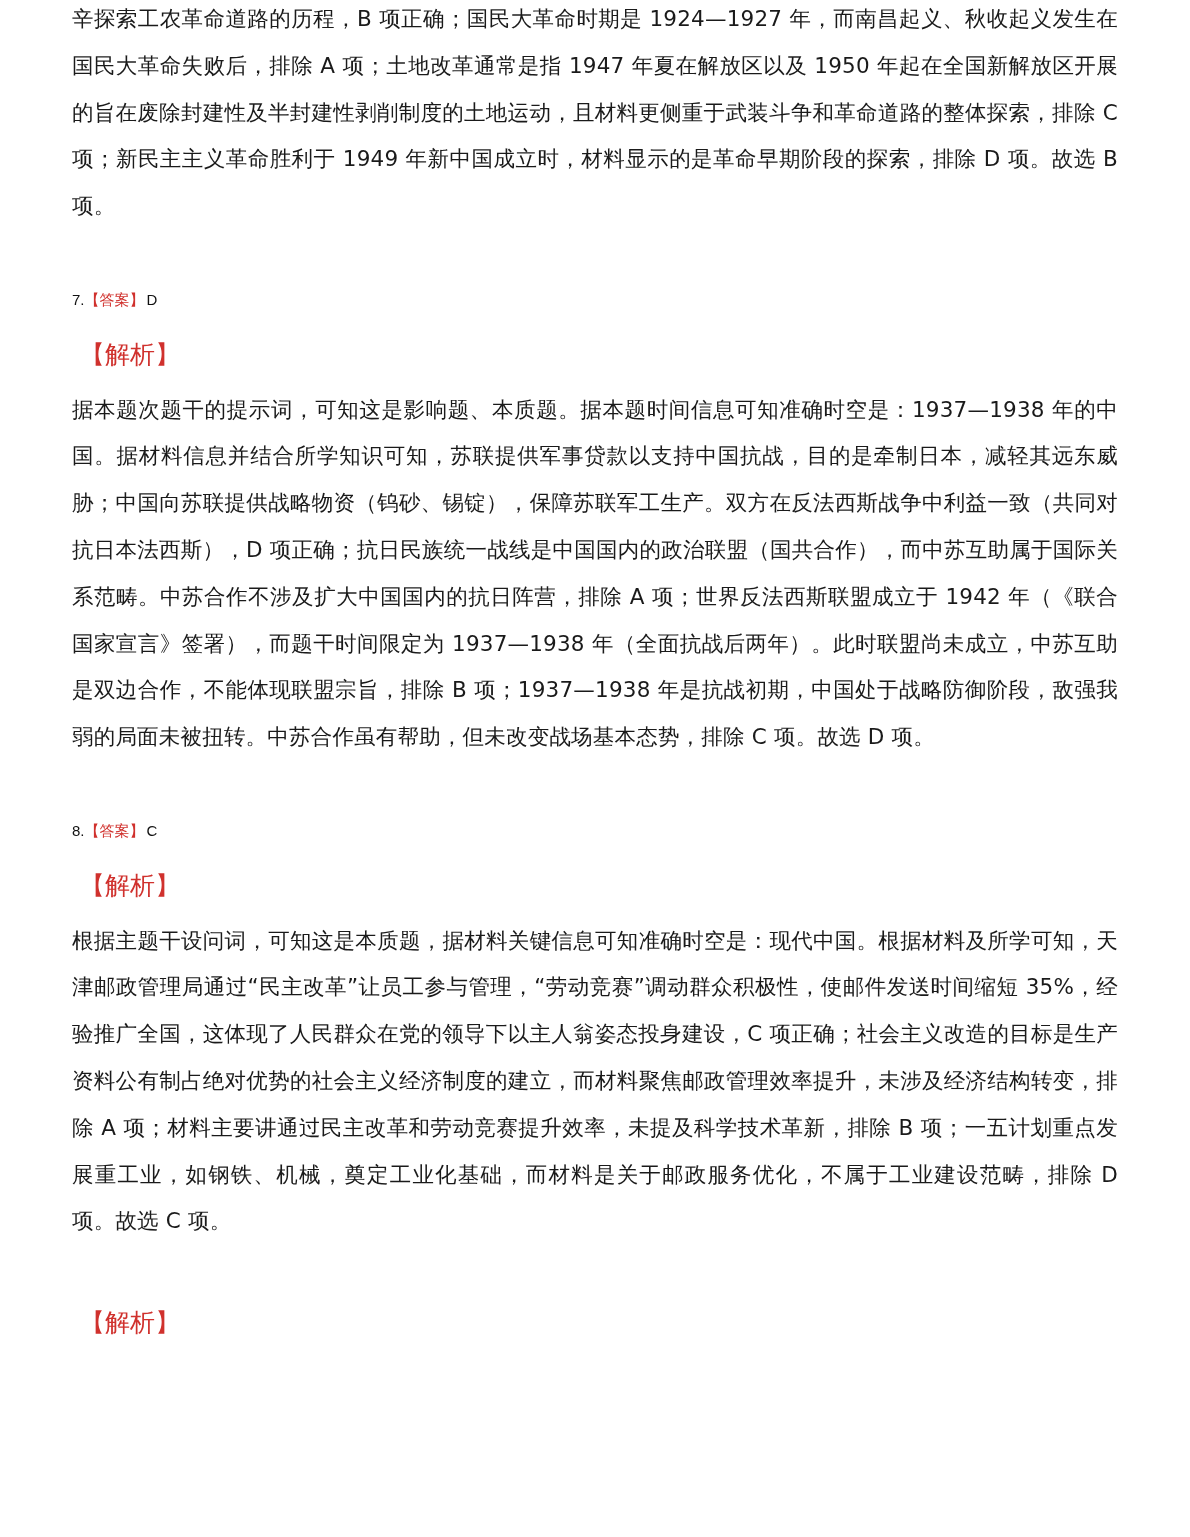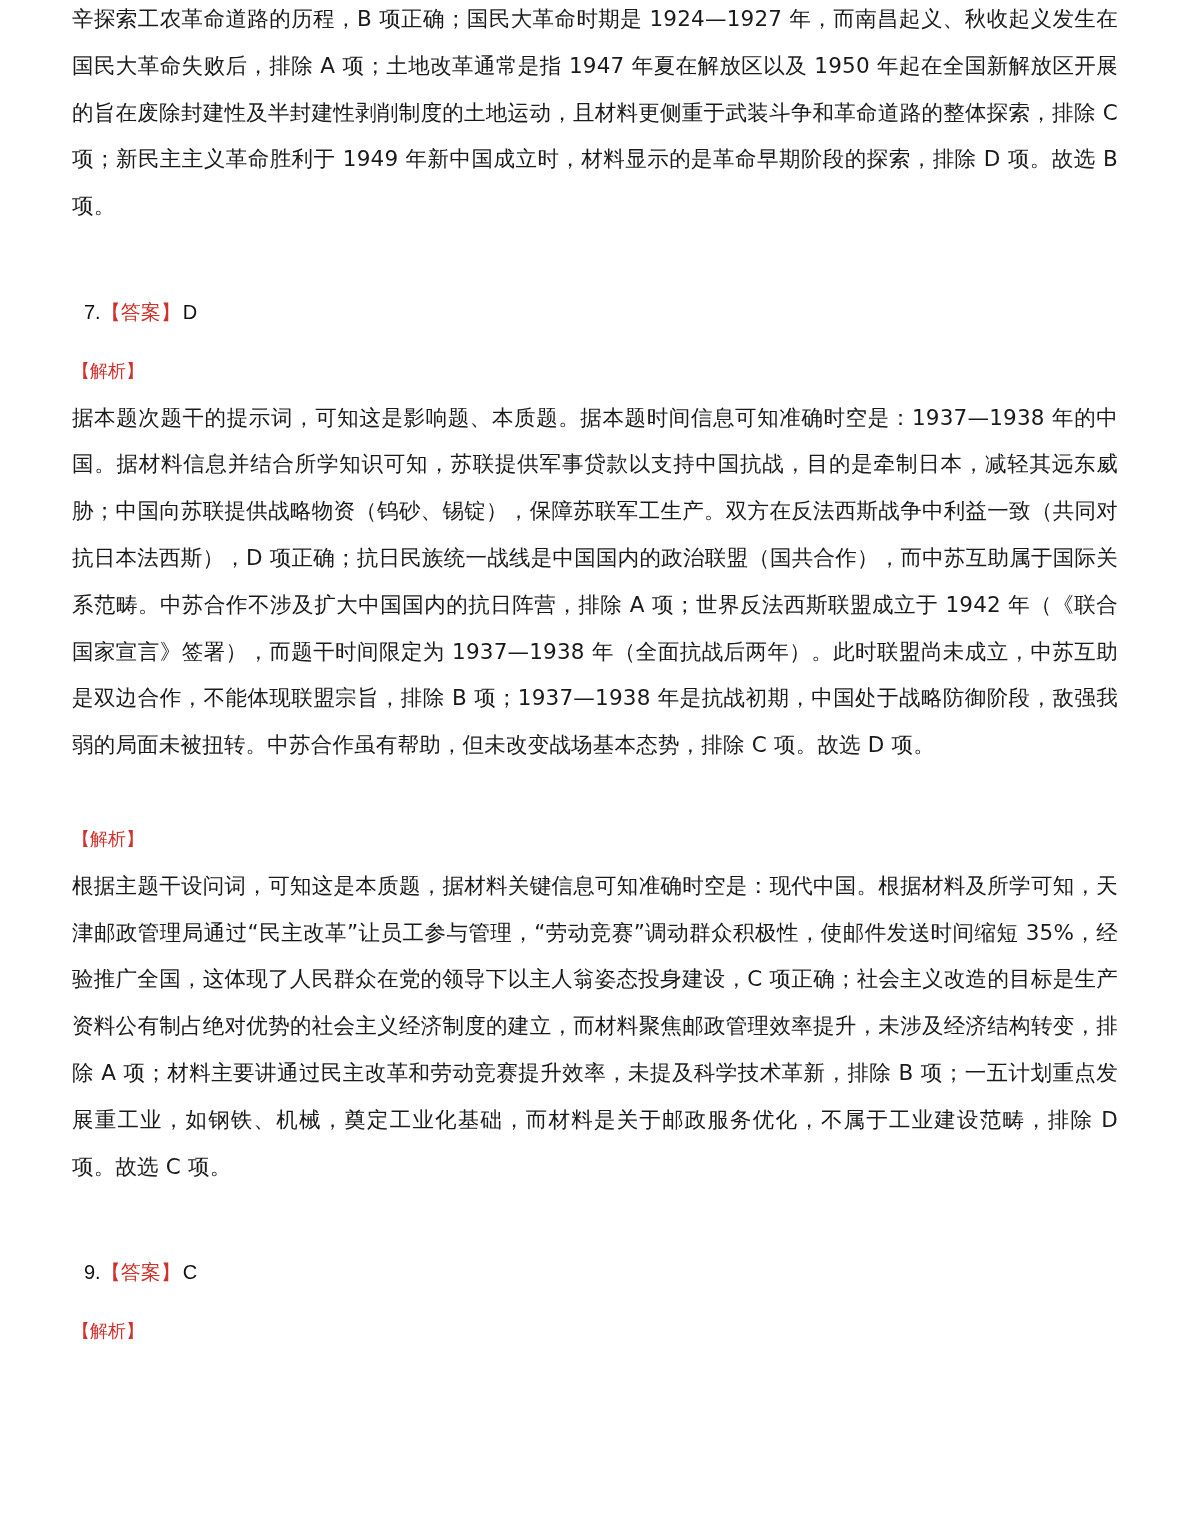--- a/index.html
+++ b/index.html
@@ -26,41 +26,41 @@
       line-height: 46.8px;
       text-align: justify;
       text-justify: inter-ideograph;
       margin: 0;
       letter-spacing: 0.2px;
     }
     .gap {
       height: 47px;
     }
     .answer-line {
-      font-size: 20px;
+      font-size: 15px;
       line-height: 46.8px;
-      margin: 12px;
+      margin: 0;
       white-space: nowrap;
     }
     .qnum {
       font-family: "Liberation Sans", sans-serif;
       color: #111111;
     }
     .red-tag {
       color: #d0312d;
     }
     .answer-letter {
       font-family: "Liberation Sans", sans-serif;
       color: #111111;
       margin-left: 2px;
     }
     .analysis-tag {
-      font-size: 18px;
+      font-size: 25px;
       line-height: 46.8px;
-      margin: 0;
+      margin: 8px;
       color: #d0312d;
       white-space: nowrap;
     }
     .section {
       margin: 0;
     }
   </style>
 </head>
 <body>
 
@@ -74,26 +74,26 @@
     <p class="answer-line">
       <span class="qnum">7.</span><span class="red-tag">【答案】</span><span class="answer-letter">D</span>
     </p>
     <p class="analysis-tag">【解析】</p>
     <p class="para">据本题次题干的提示词，可知这是影响题、本质题。据本题时间信息可知准确时空是：1937—1938 年的中国。据材料信息并结合所学知识可知，苏联提供军事贷款以支持中国抗战，目的是牵制日本，减轻其远东威胁；中国向苏联提供战略物资（钨砂、锡锭），保障苏联军工生产。双方在反法西斯战争中利益一致（共同对抗日本法西斯），D 项正确；抗日民族统一战线是中国国内的政治联盟（国共合作），而中苏互助属于国际关系范畴。中苏合作不涉及扩大中国国内的抗日阵营，排除 A 项；世界反法西斯联盟成立于 1942 年（《联合国家宣言》签署），而题干时间限定为 1937—1938 年（全面抗战后两年）。此时联盟尚未成立，中苏互助是双边合作，不能体现联盟宗旨，排除 B 项；1937—1938 年是抗战初期，中国处于战略防御阶段，敌强我弱的局面未被扭转。中苏合作虽有帮助，但未改变战场基本态势，排除 C 项。故选 D 项。</p>
   </div>
 
   <div class="gap"></div>
 
   <div class="section">
+    <p class="answer-line">
+      <span class="qnum">8.</span><span class="red-tag">【答案】</span><span class="answer-letter">C</span>
+    </p>
     <p class="analysis-tag">【解析】</p>
     <p class="para">根据主题干设问词，可知这是本质题，据材料关键信息可知准确时空是：现代中国。根据材料及所学可知，天津邮政管理局通过“民主改革”让员工参与管理，“劳动竞赛”调动群众积极性，使邮件发送时间缩短 35%，经验推广全国，这体现了人民群众在党的领导下以主人翁姿态投身建设，C 项正确；社会主义改造的目标是生产资料公有制占绝对优势的社会主义经济制度的建立，而材料聚焦邮政管理效率提升，未涉及经济结构转变，排除 A 项；材料主要讲通过民主改革和劳动竞赛提升效率，未提及科学技术革新，排除 B 项；一五计划重点发展重工业，如钢铁、机械，奠定工业化基础，而材料是关于邮政服务优化，不属于工业建设范畴，排除 D 项。故选 C 项。</p>
   </div>
 
   <div class="gap"></div>
 
   <div class="section">
-    <p class="answer-line">
-      <span class="qnum">9.</span><span class="red-tag">【答案】</span><span class="answer-letter">C</span>
-    </p>
     <p class="analysis-tag">【解析】</p>
   </div>
 
 </div>
 
 </body></html>

